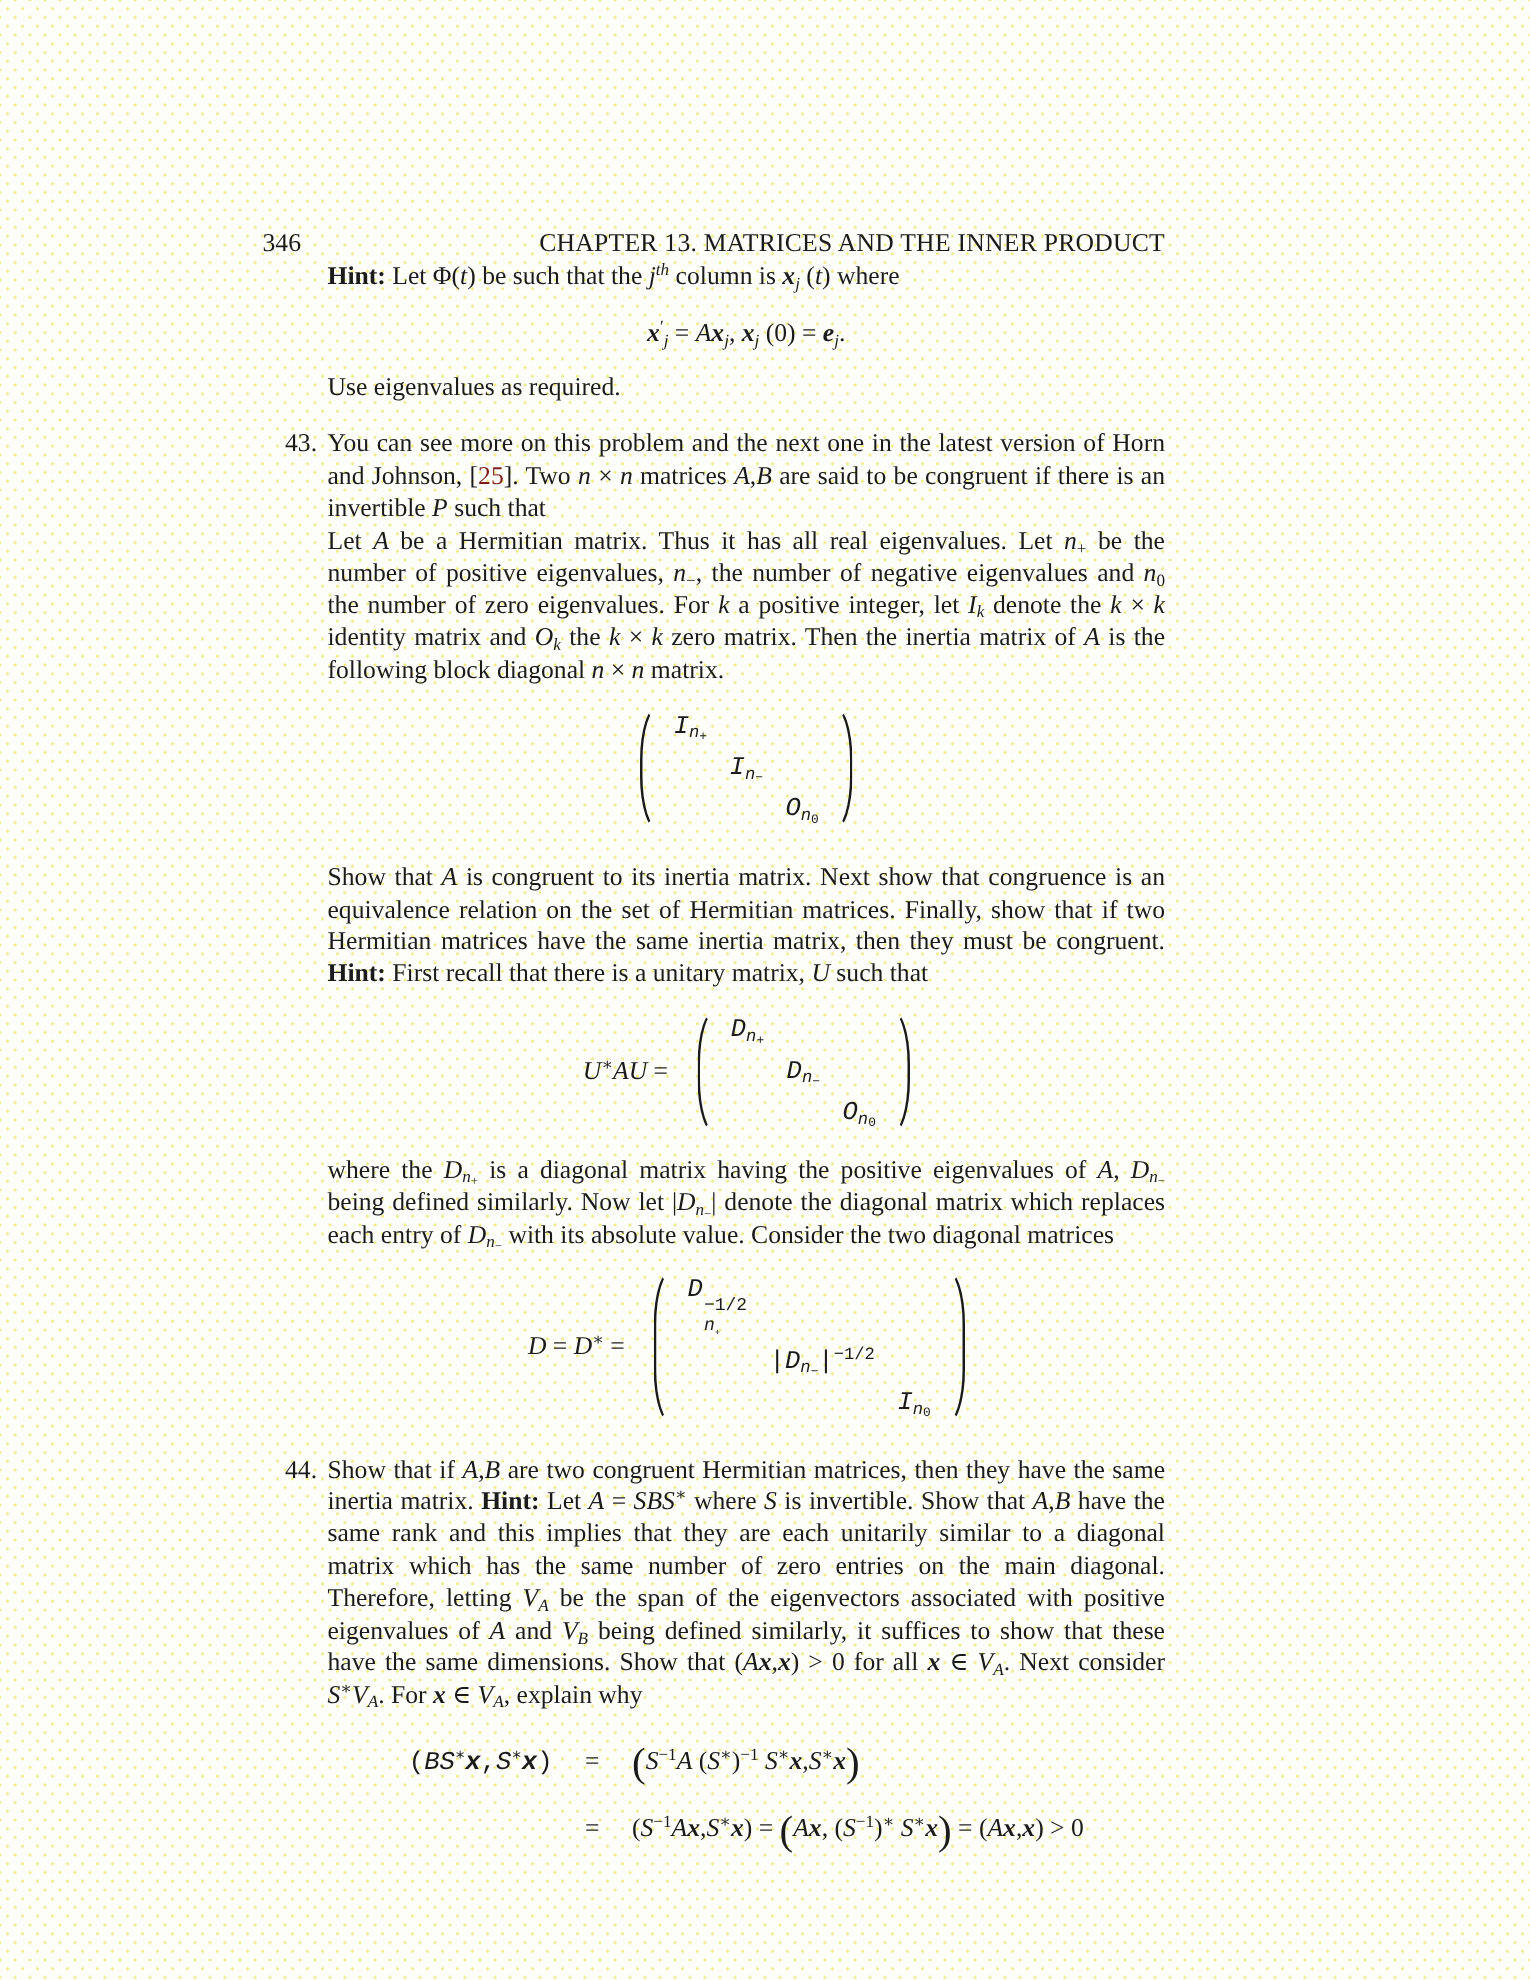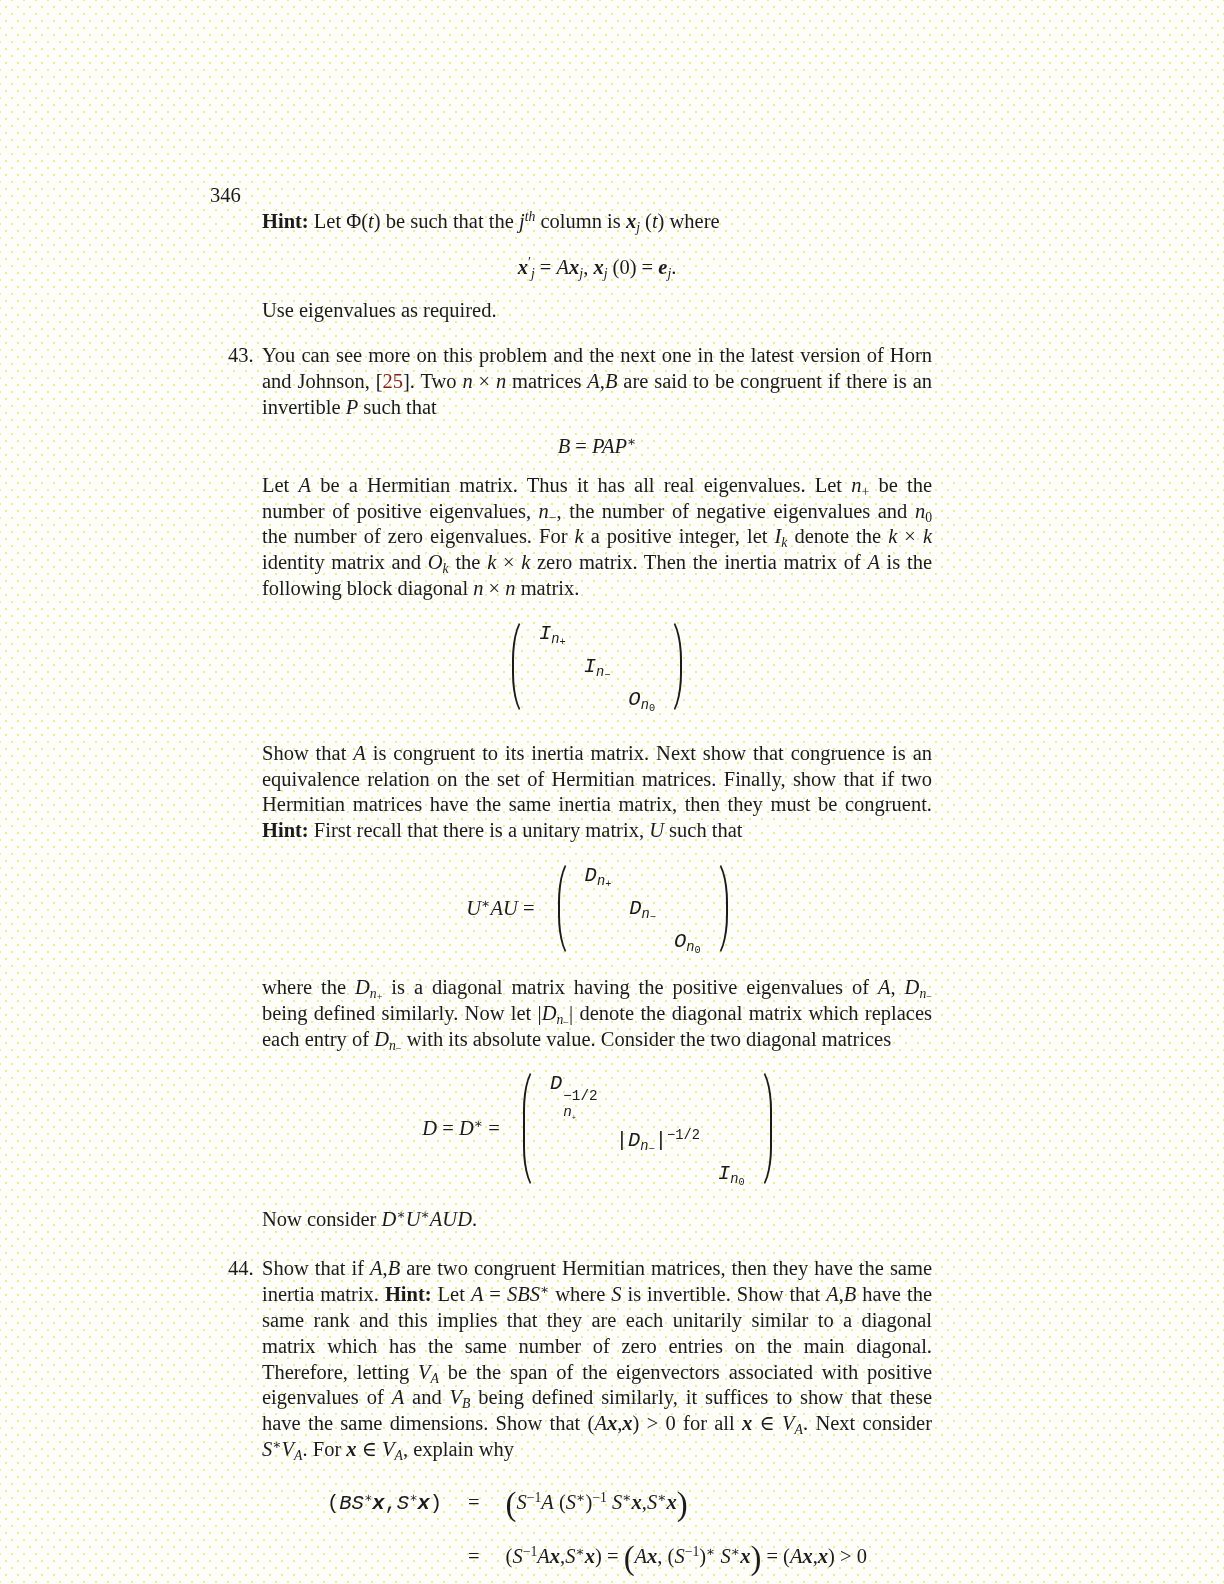--- a/index.html
+++ b/index.html
@@ -83,32 +83,32 @@
   .stk-row{white-space:nowrap;}
 </style>
 </head>
 <body>
 
 <div class="page">
   <div class="col">
 
     <div class="pagehead">
       <span>346</span>
+      <span class="chapter">CHAPTER 13.  MATRICES AND THE INNER PRODUCT</span>
     </div>
 
     <div class="indented">
       <p class="body hint-p"><span class="tk f-b">Hint:</span><span class="tk"> Let Φ(</span><span class="tk f-i">t</span><span class="tk">) be such that the </span><span class="tk f-i">j</span><span class="tk f-i p-sup">th</span><span class="tk"> column is </span><span class="tk f-bi">x</span><span class="tk f-i p-sub">j</span><span class="tk"> (</span><span class="tk f-i">t</span><span class="tk">) where</span></p>
       <div class="display eq-ivp"><span class="tk f-bi">x</span><span class="tk p-sup">′</span><span class="tk f-i p-sub">j</span><span class="tk"> = </span><span class="tk f-i">A</span><span class="tk f-bi">x</span><span class="tk f-i p-sub">j</span><span class="tk">, </span><span class="tk f-bi">x</span><span class="tk f-i p-sub">j</span><span class="tk"> (0) = </span><span class="tk f-bi">e</span><span class="tk f-i p-sub">j</span><span class="tk">.</span></div>
       <p class="body closing">Use eigenvalues as required.</p>
     </div>
 
     <div class="item" id="item43">
       <span class="num">43.</span>
       <p class="body"><span class="tk">You can see more on this problem and the next one in the latest version of Horn and Johnson, [</span><span class="tk f-g">25</span><span class="tk">]. Two </span><span class="tk f-i">n</span><span class="tk"> × </span><span class="tk f-i">n</span><span class="tk"> matrices </span><span class="tk f-i">A</span><span class="tk">,</span><span class="tk f-i">B</span><span class="tk"> are said to be congruent if there is an invertible </span><span class="tk f-i">P</span><span class="tk"> such that</span></p>
-      <div class="display eq-cong"><span class="tk f-i">B</span><span class="tk"> = </span><span class="tk f-i">PAP</span><span class="tk p-sup">∗</span></div>
       <p class="body p-follow"><span class="tk">Let </span><span class="tk f-i">A</span><span class="tk"> be a Hermitian matrix. Thus it has all real eigenvalues. Let </span><span class="tk f-i">n</span><span class="tk p-sub">+</span><span class="tk"> be the number of positive eigenvalues, </span><span class="tk f-i">n</span><span class="tk p-sub">−</span><span class="tk">, the number of negative eigenvalues and </span><span class="tk f-i">n</span><span class="tk p-sub">0</span><span class="tk"> the number of zero eigenvalues. For </span><span class="tk f-i">k</span><span class="tk"> a positive integer, let </span><span class="tk f-i">I</span><span class="tk f-i p-sub">k</span><span class="tk"> denote the </span><span class="tk f-i">k</span><span class="tk"> × </span><span class="tk f-i">k</span><span class="tk"> identity matrix and </span><span class="tk f-i">O</span><span class="tk f-i p-sub">k</span><span class="tk"> the </span><span class="tk f-i">k</span><span class="tk"> × </span><span class="tk f-i">k</span><span class="tk"> zero matrix. Then the inertia matrix of </span><span class="tk f-i">A</span><span class="tk"> is the following block diagonal </span><span class="tk f-i">n</span><span class="tk"> × </span><span class="tk f-i">n</span><span class="tk"> matrix.</span></p>
 
       <div class="display matd">
         <span class="meq">
           <span class="mrow">
             <span class="par par-l"></span>
             <span class="mgrid">
               <span class="mc c1"><span class="tk f-i">I</span><span class="tk f-i p-sub">n</span><span class="tk p-sbb">+</span></span>
               <span class="mc c2"><span class="tk f-i">I</span><span class="tk f-i p-sub">n</span><span class="tk p-sbb">−</span></span>
               <span class="mc c3"><span class="tk f-i">O</span><span class="tk f-i p-sub">n</span><span class="tk p-sbb">0</span></span>
@@ -148,21 +148,20 @@
                     <span class="stk-row"><span class="tk f-i">n</span><span class="tk p-sbb">+</span></span>
                   </span></span>
               <span class="mc c2"><span class="tk">|</span><span class="tk f-i">D</span><span class="tk f-i p-sub">n</span><span class="tk p-sbb">−</span><span class="tk">|</span><span class="tk p-sup">−1/2</span></span>
               <span class="mc c3"><span class="tk f-i">I</span><span class="tk f-i p-sub">n</span><span class="tk p-sbb">0</span></span>
             </span>
             <span class="par par-r"></span>
           </span>
         </span>
       </div>
 
-      <p class="body"><span class="tk">Now consider </span><span class="tk f-i">D</span><span class="tk p-sup">∗</span><span class="tk f-i">U</span><span class="tk p-sup">∗</span><span class="tk f-i">AUD</span><span class="tk">.</span></p>
     </div>
 
     <div class="item" id="item44">
       <span class="num">44.</span>
       <p class="body"><span class="tk">Show that if </span><span class="tk f-i">A</span><span class="tk">,</span><span class="tk f-i">B</span><span class="tk"> are two congruent Hermitian matrices, then they have the same inertia matrix. </span><span class="tk f-b">Hint:</span><span class="tk"> Let </span><span class="tk f-i">A</span><span class="tk"> = </span><span class="tk f-i">SBS</span><span class="tk p-sup">∗</span><span class="tk"> where </span><span class="tk f-i">S</span><span class="tk"> is invertible. Show that </span><span class="tk f-i">A</span><span class="tk">,</span><span class="tk f-i">B</span><span class="tk"> have the same rank and this implies that they are each unitarily similar to a diagonal matrix which has the same number of zero entries on the main diagonal. Therefore, letting </span><span class="tk f-i">V</span><span class="tk f-i p-sub">A</span><span class="tk"> be the span of the eigenvectors associated with positive eigenvalues of </span><span class="tk f-i">A</span><span class="tk"> and </span><span class="tk f-i">V</span><span class="tk f-i p-sub">B</span><span class="tk"> being defined similarly, it suffices to show that these have the same dimensions. Show that (</span><span class="tk f-i">A</span><span class="tk f-bi">x</span><span class="tk">,</span><span class="tk f-bi">x</span><span class="tk">) &gt; 0 for all </span><span class="tk f-bi">x</span><span class="tk"> ∈ </span><span class="tk f-i">V</span><span class="tk f-i p-sub">A</span><span class="tk">. Next consider </span><span class="tk f-i">S</span><span class="tk p-sup">∗</span><span class="tk f-i">V</span><span class="tk f-i p-sub">A</span><span class="tk">. For </span><span class="tk f-bi">x</span><span class="tk"> ∈ </span><span class="tk f-i">V</span><span class="tk f-i p-sub">A</span><span class="tk">, explain why</span></p>
 
       <div class="align-block">
         <span class="a-lhs g-r1c1"><span class="tk">(</span><span class="tk f-i">BS</span><span class="tk p-sup">∗</span><span class="tk f-bi">x</span><span class="tk">,</span><span class="tk f-i">S</span><span class="tk p-sup">∗</span><span class="tk f-bi">x</span><span class="tk">)</span></span>
         <span class="g-r1c2">=</span>
         <span class="a-rhs g-r1c3"><span class="tk f-big">(</span><span class="tk f-i">S</span><span class="tk p-sup">−1</span><span class="tk f-i">A</span><span class="tk"> (</span><span class="tk f-i">S</span><span class="tk p-sup">∗</span><span class="tk">)</span><span class="tk p-sup">−1</span><span class="tk"> </span><span class="tk f-i">S</span><span class="tk p-sup">∗</span><span class="tk f-bi">x</span><span class="tk">,</span><span class="tk f-i">S</span><span class="tk p-sup">∗</span><span class="tk f-bi">x</span><span class="tk f-big">)</span></span>

